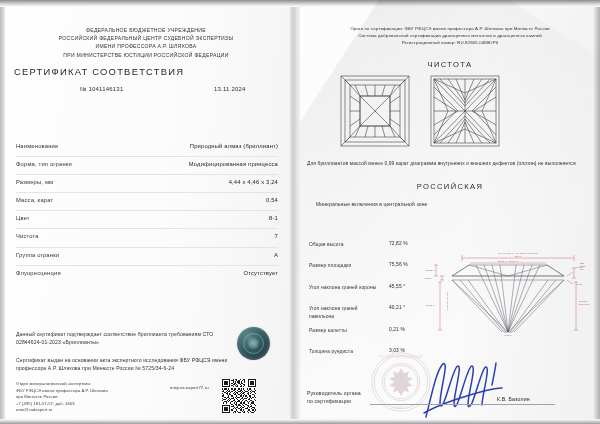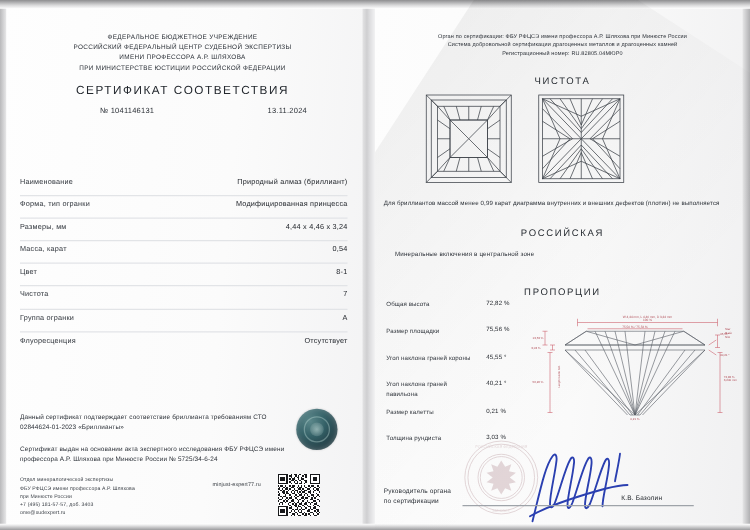--- a/index.html
+++ b/index.html
@@ -29,21 +29,21 @@
   .bot-shadow{position:absolute;left:0;bottom:0;width:600px;height:5px;
     background:linear-gradient(to top,#9c9c9e,#e4e4e5 70%,#ffffff);}
   .fold{position:absolute;left:300px;top:0;width:300px;height:424px;overflow:hidden;pointer-events:none;}
   .fold:after{content:"";position:absolute;left:118px;top:-60px;width:420px;height:520px;
     background:linear-gradient(100deg,rgba(0,0,0,0.055) 0%,rgba(0,0,0,0.012) 42%,rgba(0,0,0,0) 60%);
     transform:rotate(33deg);transform-origin:top left;}
 
   
   .org{position:absolute;left:14px;top:26px;width:264px;text-align:center;
     font-size:5.1px;letter-spacing:.28px;line-height:8.2px;color:#2e333a;}
-  .cert-title{position:absolute;left:14px;top:66px;width:264px;text-align:center;
+  .cert-title{position:absolute;left:14px;top:66px;width:264px;text-align:left;
     font-size:9.4px;letter-spacing:1.25px;color:#23282e;}
   .numline{position:absolute;left:14px;top:86px;width:264px;
     font-size:6px;letter-spacing:.2px;color:#2a2f36;}
   .numline .no{position:absolute;left:66px;}
   .numline .dt{position:absolute;left:200px;}
 
   .tbl{position:absolute;left:16px;top:139px;width:262px;}
   .row{position:relative;height:17.1px;border-bottom:1px solid #e2e4e7;}
   .row:last-child{border-bottom:none;}
   .row .lbl{position:absolute;left:0;top:4px;font-size:5.8px;letter-spacing:.18px;color:#31363d;}
@@ -434,21 +434,20 @@
       <path d="M6 14 L30 38 M6 24 L28 38 M6 52 L30 38 M6 62 L28 38"></path>
       <path d="M68 14 L44 38 M68 24 L46 38 M68 52 L44 38 M68 62 L46 38"></path>
     </g>
   </svg>
 
   <div class="note">Для бриллиантов массой менее 0,99 карат диаграмма внутренних и внешних дефектов (плотин) не выполняется</div>
 
   <div class="sec-title" id="t-comments">РОССИЙСКАЯ</div>
   <div class="comment">Минеральные включения в центральной зоне</div>
 
-  <div class="sec-title" id="t-prop">ПРОПОРЦИИ</div>
 
   <div class="ptbl">
     <div class="prow">
       <span class="plbl">Общая высота</span>
       <span class="pval">72,82 %</span>
     </div>
     <div class="prow">
       <span class="plbl">Размер площадки</span>
       <span class="pval">75,56 %</span>
     </div>

